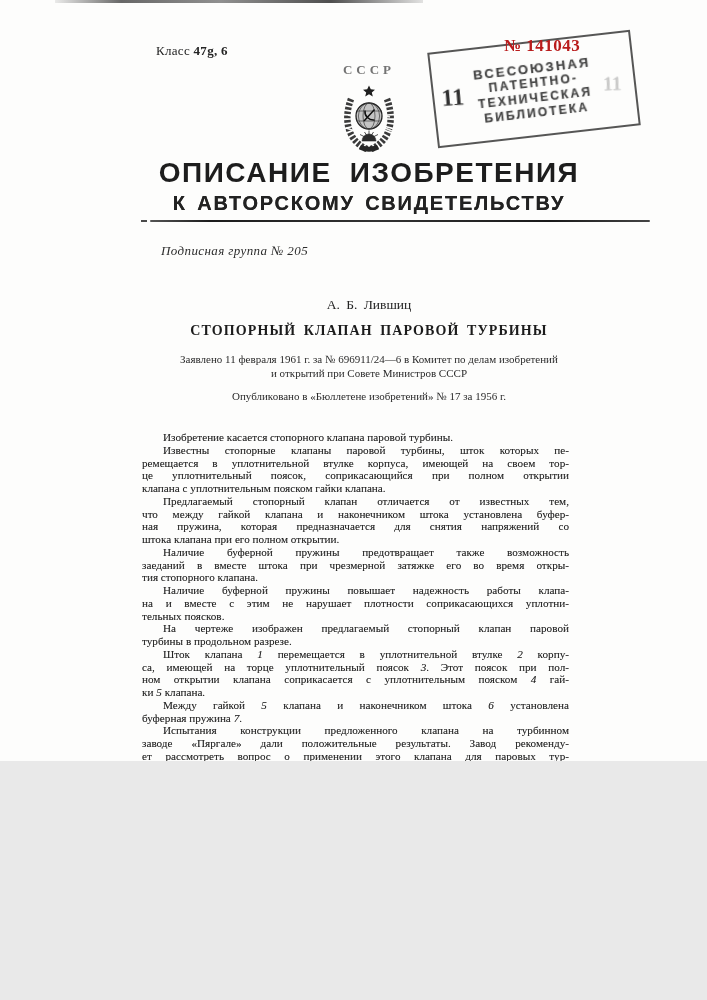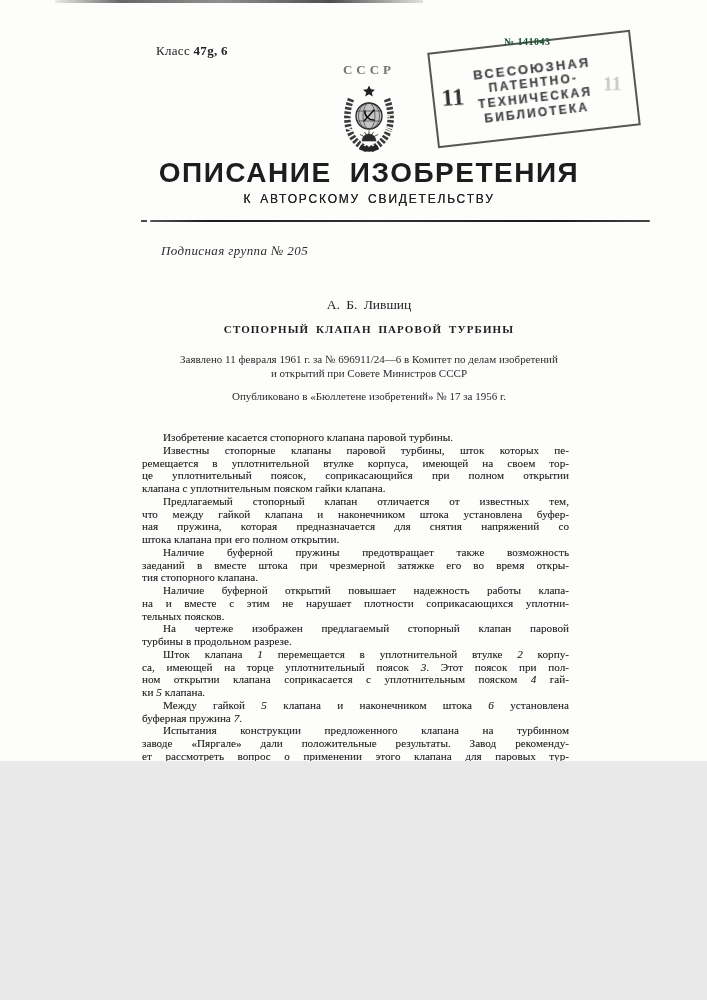--- a/index.html
+++ b/index.html
@@ -9,22 +9,22 @@
     font-family:"Liberation Serif","DejaVu Serif",serif;color:#242424;
   }
   
   .top-artifact{position:absolute;top:0;left:55px;width:368px;height:3px;
     background:linear-gradient(90deg,rgba(70,70,70,.1),rgba(40,40,40,.7) 18%,rgba(55,55,55,.55) 45%,rgba(35,35,35,.8) 75%,rgba(70,70,70,.15));}
   .artifact-dash{position:absolute;left:370px;top:786px;width:9px;height:1.5px;background:rgba(110,110,110,.5);}
 
   .class-label{position:absolute;left:156px;top:43px;font-size:13px;letter-spacing:.3px;}
   .class-label .cls-val{font-weight:bold;}
 
-  .doc-number{position:absolute;left:504px;top:36px;font-size:10px;font-weight:bold;
-    letter-spacing:.5px;z-index:6;color:#14532d;}
+  .doc-number{position:absolute;left:504px;top:36px;font-size:17px;font-weight:bold;
+    letter-spacing:.5px;z-index:6;color:#b91c1c;}
 
   
   .stamp{position:absolute;left:432px;top:41px;width:204px;height:96px;
     transform:rotate(-6.5deg);border:2.5px solid rgba(38,38,38,.78);
     display:flex;flex-direction:column;align-items:center;justify-content:center;
     gap:1px;filter:blur(.35px);z-index:4;padding-top:4px;box-sizing:border-box;}
   .stamp-line{font-family:"Liberation Sans","DejaVu Sans",sans-serif;font-weight:700;
     font-size:12px;letter-spacing:2.2px;color:rgba(42,42,42,.8);line-height:15px;
     text-shadow:.5px .4px .7px rgba(90,90,90,.55);}
   .stamp-line:first-child{font-size:13px;}
@@ -34,30 +34,30 @@
     color:rgba(70,70,70,.28);transform:rotate(5deg);}
 
   
   .center-col{position:absolute;left:143px;top:0;width:452px;height:1000px;pointer-events:none;}
   .center-col>div{position:absolute;left:0;right:0;text-align:center;}
   .cccp{top:62px;font-size:13px;letter-spacing:4px;font-weight:bold;color:#737373;}
   .emblem-wrap{top:84px;}
   .main-title{top:157px;font-family:"Liberation Sans","DejaVu Sans",sans-serif;
     font-size:28px;font-weight:700;letter-spacing:1.5px;word-spacing:9px;color:#1d1d1d;}
   .sub-title{top:192px;font-family:"Liberation Sans","DejaVu Sans",sans-serif;
-    font-size:12px;font-weight:400;letter-spacing:1.8px;word-spacing:3px;color:#222;
+    font-size:20px;font-weight:700;letter-spacing:1.8px;word-spacing:3px;color:#222;
     text-shadow:0 0 .5px #333;}
   .rule{position:absolute;left:150px;top:220px;width:500px;height:2.4px;border-radius:1px;
     background:linear-gradient(90deg,#555,#1c1c1c 12%,#333 45%,#1a1a1a 80%,#444);}
   .rule::before{content:"";position:absolute;left:-9px;top:0;width:6px;height:2px;background:#4a4a4a;}
   .subscription{position:absolute;left:161px;top:243px;font-style:italic;font-size:13px;
     letter-spacing:.4px;color:#2c2c2c;}
 
   .byline{top:297px;font-size:13.5px;font-weight:normal;word-spacing:3px;}
-  .patent-title{top:323px;font-size:11px;font-weight:bold;letter-spacing:1.1px;word-spacing:3px;color:#1c1c1c;}
+  .patent-title{top:323px;font-size:14px;font-weight:bold;letter-spacing:1.1px;word-spacing:3px;color:#1c1c1c;}
   .filed{top:353px;font-size:11px;line-height:13.5px;color:#2b2b2b;}
   .published{top:390px;font-size:11px;color:#2b2b2b;}
 
   
   .body-text{position:absolute;left:142px;top:431px;width:427px;font-size:11.2px;
     line-height:12.75px;color:#242424;text-shadow:0 0 .35px rgba(40,40,40,.35);}
   .bline{text-align:justify;text-align-last:justify;}
   .bline.pfirst{text-indent:21px;}
   .bline.plast{text-align-last:left;}
   .bline i{font-style:italic;}
@@ -136,21 +136,21 @@
       <div class="bline">ремещается в уплотнительной втулке корпуса, имеющей на своем тор-</div>
       <div class="bline">це уплотнительный поясок, соприкасающийся при полном открытии</div>
       <div class="bline plast">клапана с уплотнительным пояском гайки клапана.</div>
       <div class="bline pfirst">Предлагаемый стопорный клапан отличается от известных тем,</div>
       <div class="bline">что между гайкой клапана и наконечником штока установлена буфер-</div>
       <div class="bline">ная пружина, которая предназначается для снятия напряжений со</div>
       <div class="bline plast">штока клапана при его полном открытии.</div>
       <div class="bline pfirst">Наличие буферной пружины предотвращает также возможность</div>
       <div class="bline">заеданий в вместе штока при чрезмерной затяжке его во время откры-</div>
       <div class="bline plast">тия стопорного клапана.</div>
-      <div class="bline pfirst">Наличие буферной открытий повышает надежность работы клапа-</div>
+      <div class="bline pfirst">Наличие буферной пружины повышает надежность работы клапа-</div>
       <div class="bline">на и вместе с этим не нарушает плотности соприкасающихся уплотни-</div>
       <div class="bline plast">тельных поясков.</div>
       <div class="bline pfirst">На чертеже изображен предлагаемый стопорный клапан паровой</div>
       <div class="bline plast">турбины в продольном разрезе.</div>
       <div class="bline pfirst">Шток клапана <i>1</i> перемещается в уплотнительной втулке <i>2</i> корпу-</div>
       <div class="bline">са, имеющей на торце уплотнительный поясок <i>3</i>. Этот поясок при пол-</div>
       <div class="bline">ном открытии клапана соприкасается с уплотнительным пояском <i>4</i> гай-</div>
       <div class="bline plast">ки <i>5</i> клапана.</div>
       <div class="bline pfirst">Между гайкой <i>5</i> клапана и наконечником штока <i>6</i> установлена</div>
       <div class="bline plast">буферная пружина <i>7</i>.</div>

